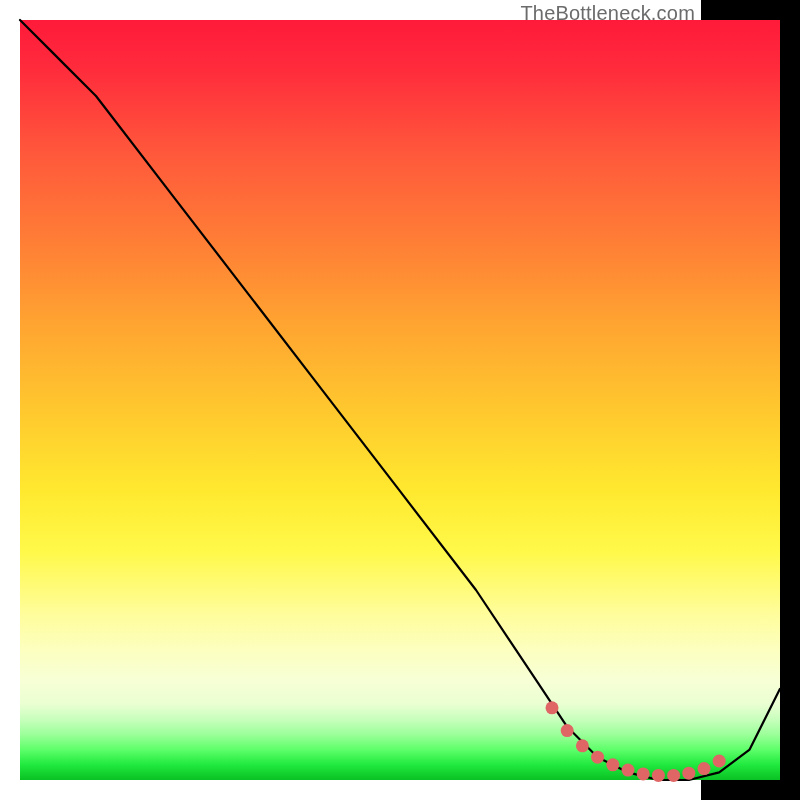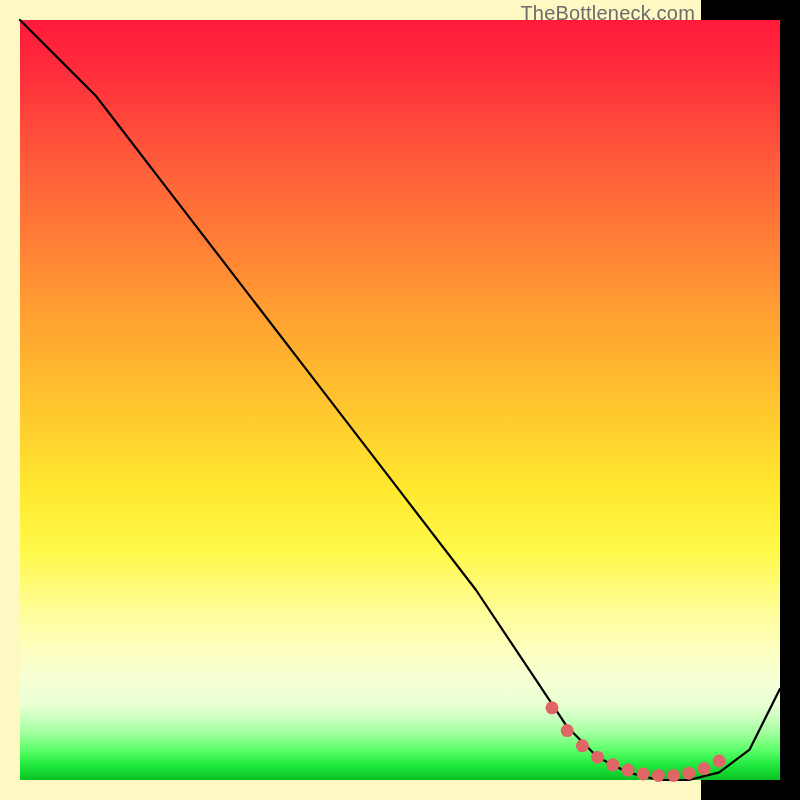--- a/index.html
+++ b/index.html
@@ -8,21 +8,21 @@
     width: 800px;
     height: 800px;
     background: #000;
     overflow: hidden;
     font-family: Arial, Helvetica, sans-serif;
   }
   .frame {
     position: relative;
     width: 701px;
     height: 800px;
-    background: #fef9c3;
+    background: #ffffff;
   }
   .plot {
     position: absolute;
     left: 20px;
     top: 20px;
     width: 760px;
     height: 760px;
     
     background: linear-gradient(
       to bottom,

